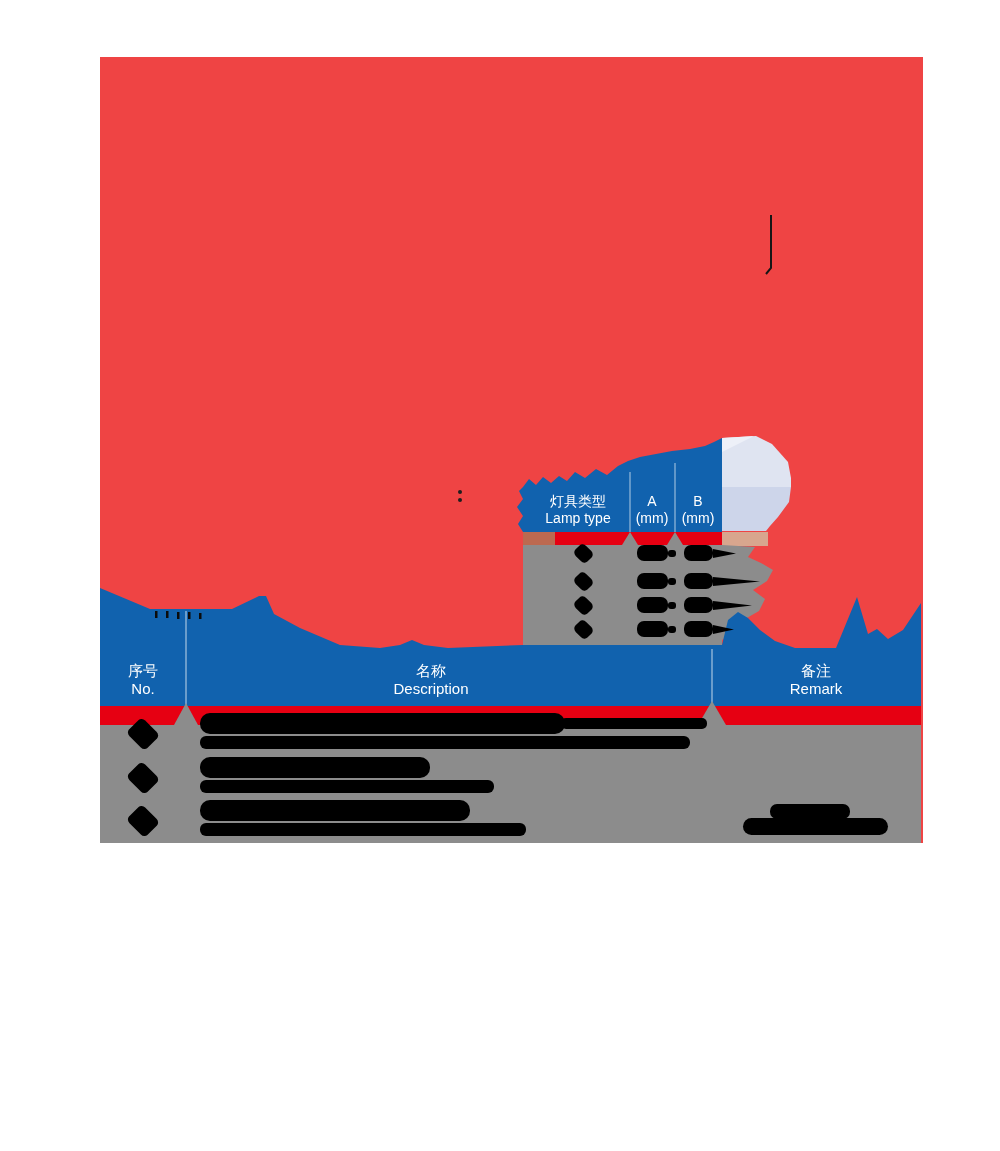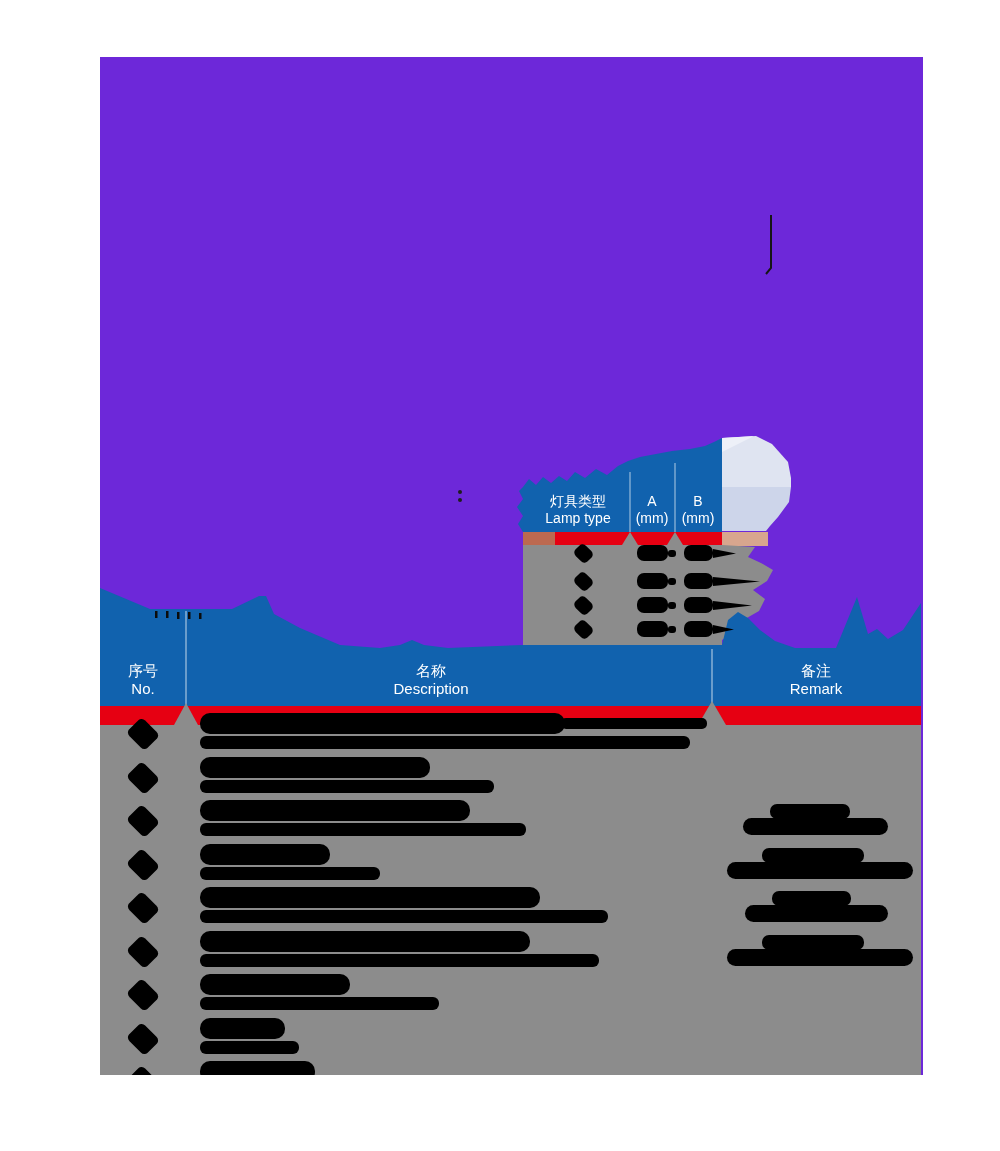--- a/index.html
+++ b/index.html
@@ -1,22 +1,22 @@
 <!DOCTYPE html>
 <html><head>
 <meta charset="utf-8">
 <style>
   html,body{margin:0;padding:0;}
   body{
     width:1000px;height:1151px;position:relative;background:#ffffff;
     font-family:"Liberation Sans","DejaVu Sans",sans-serif;overflow:hidden;
   }
   #artwork{
-    position:absolute;left:100px;top:57px;width:823px;height:1018px;
-    background:#6d28d9;overflow:hidden;
+    position:absolute;left:100px;top:57px;width:823px;height:786px;
+    background:#ef4444;overflow:hidden;
   }
   #vector{position:absolute;left:0;top:0;}
   .wlabel{
     position:absolute;color:#fff;text-align:center;line-height:1.22;
     transform:translateX(-50%);white-space:nowrap;
   }
   .lamp-th{font-size:14px;}
   .main-th{font-size:15px;}
   .blob{position:absolute;background:#000;}
   .diamond{position:absolute;background:#000;}

